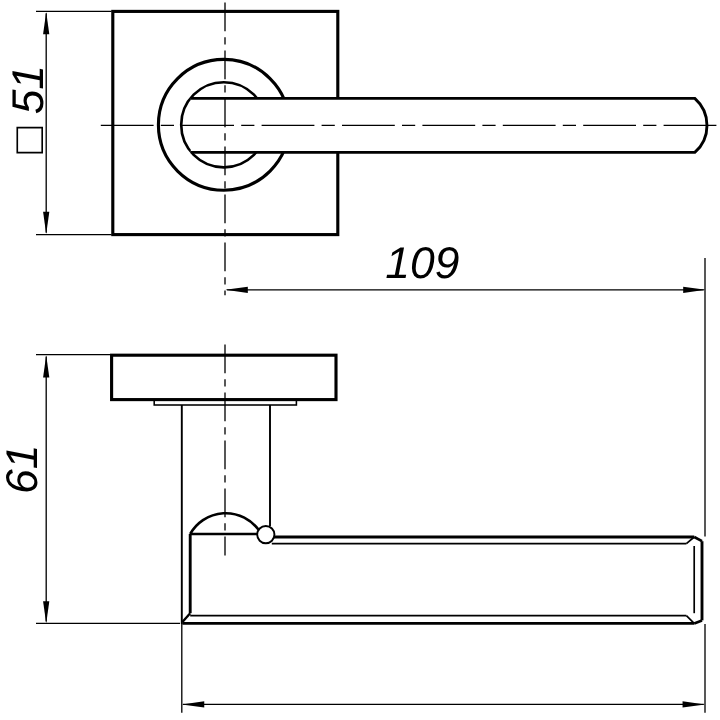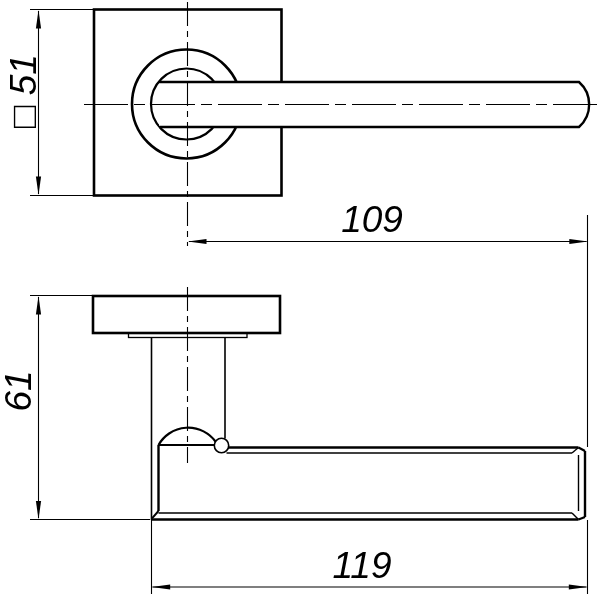--- a/index.html
+++ b/index.html
@@ -104,19 +104,18 @@
         <line x1="152.5" y1="587" x2="586.5" y2="587"></line>
         <polygon fill="#000" stroke="none" points="151.5,587 170.2,584.4 170.2,589.6"></polygon>
         <polygon fill="#000" stroke="none" points="587.5,587 568.8,584.4 568.8,589.6"></polygon>
       </g>
 
     </g>
   </svg>
 
   <div class="dim-label vertical" style="left:23px; top:91px;">□ 51</div>
 
-  <div class="dim-label" style="left:372px; top:219px;">109</div>
+  <div class="dim-label" style="left:352px; top:219px;">109</div>
 
   <div class="dim-label vertical" style="left:18px; top:391px;">61</div>
 
-  <div class="dim-label" style="left:362px; top:565px;">119</div>
 
 </div>
 
 </body></html>

